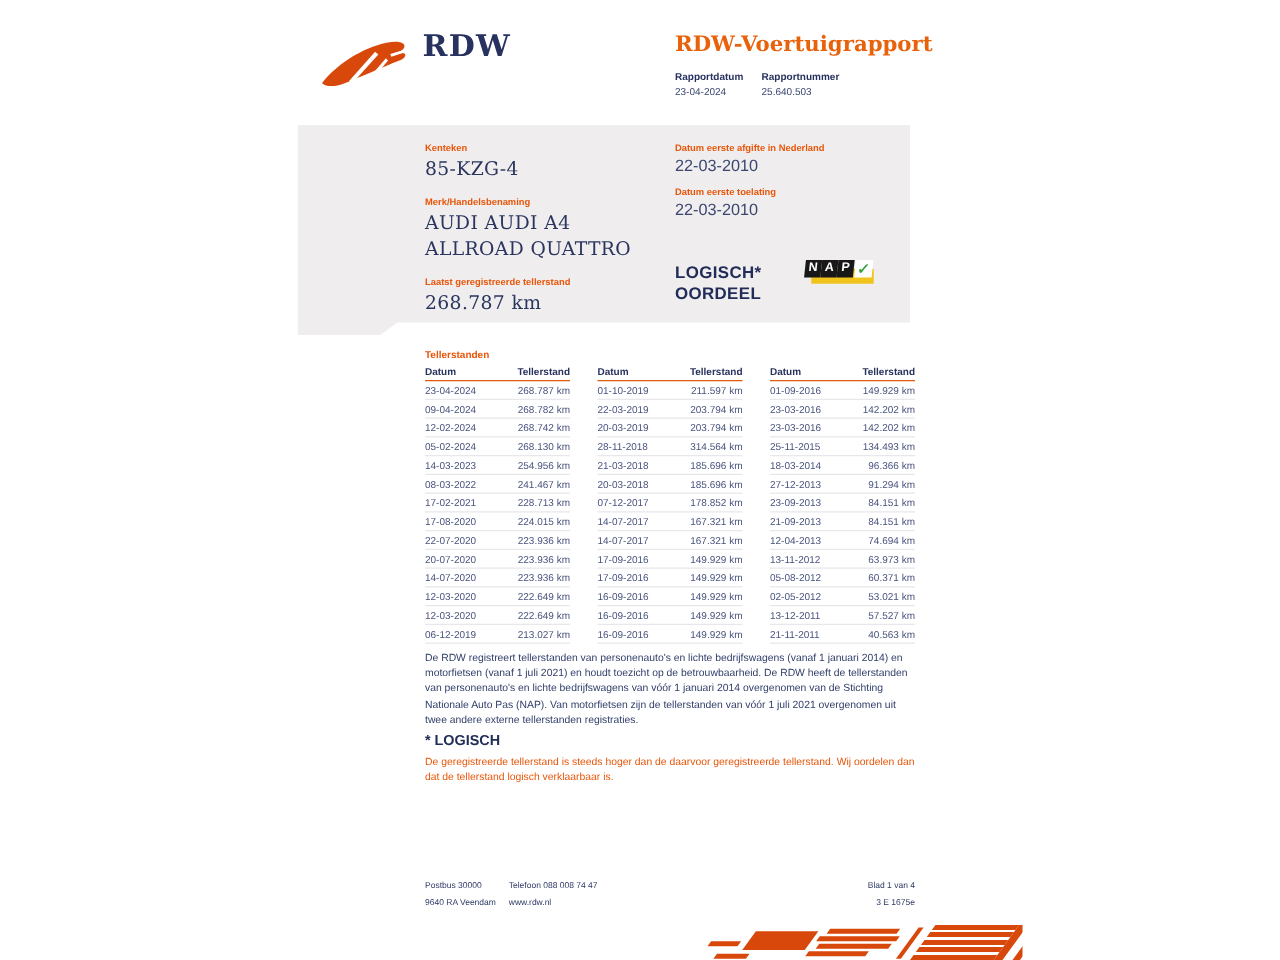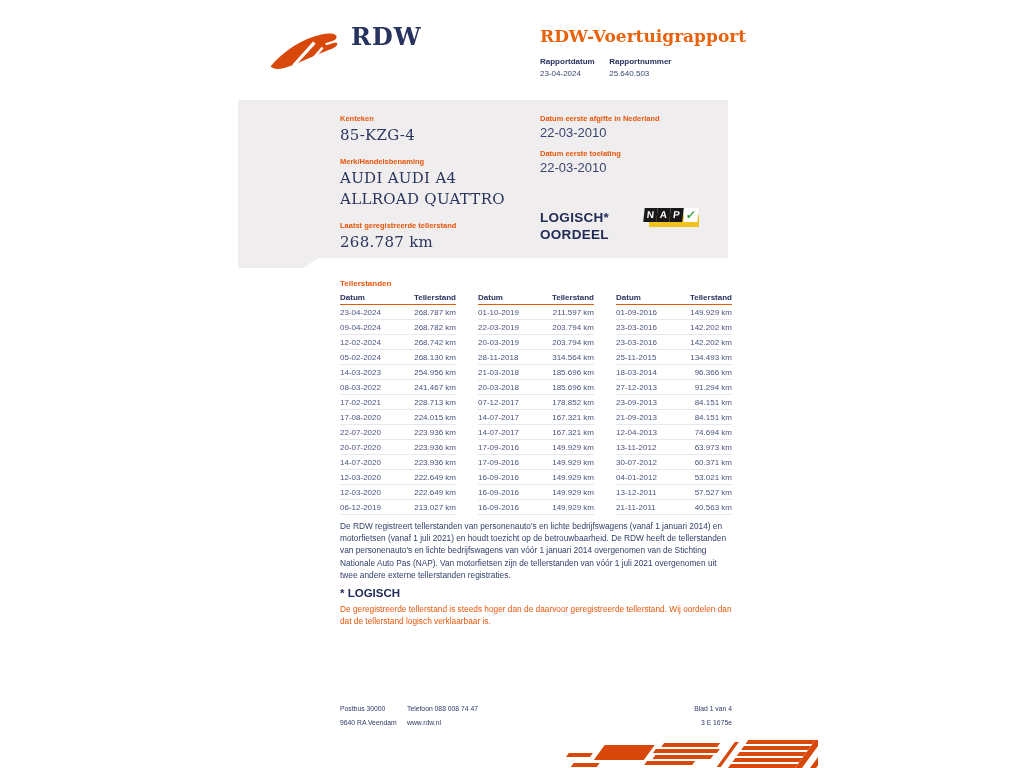--- a/index.html
+++ b/index.html
@@ -1,21 +1,21 @@
 <!DOCTYPE html>
 <html><head>
 <meta charset="utf-8">
 <style>
   * { margin:0; padding:0; box-sizing:border-box; }
   html,body { width:1024px; height:768px; background:#ffffff; overflow:hidden;
               font-family:"Liberation Sans", sans-serif; }
   .page { position:relative; width:1024px; height:768px; background:#ffffff; }
 
   
-  .logo-wrap { position:absolute; left:268px; top:24px; width:230px; height:55px; }
+  .logo-wrap { position:absolute; left:255px; top:24px; width:230px; height:55px; }
   .logo-bird { position:absolute; left:0; top:4px; }
   .logo-text { position:absolute; left:83px; top:-2px; font-family:"DejaVu Serif", serif;
                font-weight:bold; font-size:24px; letter-spacing:1px; color:#27325e; }
   .report-title { position:absolute; left:540px; top:26px; font-family:"DejaVu Serif", serif;
                   font-weight:bold; font-size:17px; color:#e8620c; }
   .report-meta { position:absolute; left:540px; top:57px; font-size:8px; color:#2e3a66; }
   .meta-col { display:inline-block; vertical-align:top; }
   .meta-col:first-child { width:67px; }
   .meta-label { font-weight:bold; color:#27325e; font-size:8px; }
   .meta-value { margin-top:3px; font-size:8px; color:#3a4670; }
@@ -318,25 +318,25 @@
             </div>
             <div class="trow">
               <span class="td-date">12-04-2013</span>
               <span class="td-val">74.694 km</span>
             </div>
             <div class="trow">
               <span class="td-date">13-11-2012</span>
               <span class="td-val">63.973 km</span>
             </div>
             <div class="trow">
-              <span class="td-date">30-07-2012</span>
+              <span class="td-date">05-08-2012</span>
               <span class="td-val">60.371 km</span>
             </div>
             <div class="trow">
-              <span class="td-date">04-01-2012</span>
+              <span class="td-date">02-05-2012</span>
               <span class="td-val">53.021 km</span>
             </div>
             <div class="trow">
               <span class="td-date">13-12-2011</span>
               <span class="td-val">57.527 km</span>
             </div>
             <div class="trow">
               <span class="td-date">21-11-2011</span>
               <span class="td-val">40.563 km</span>
             </div>

